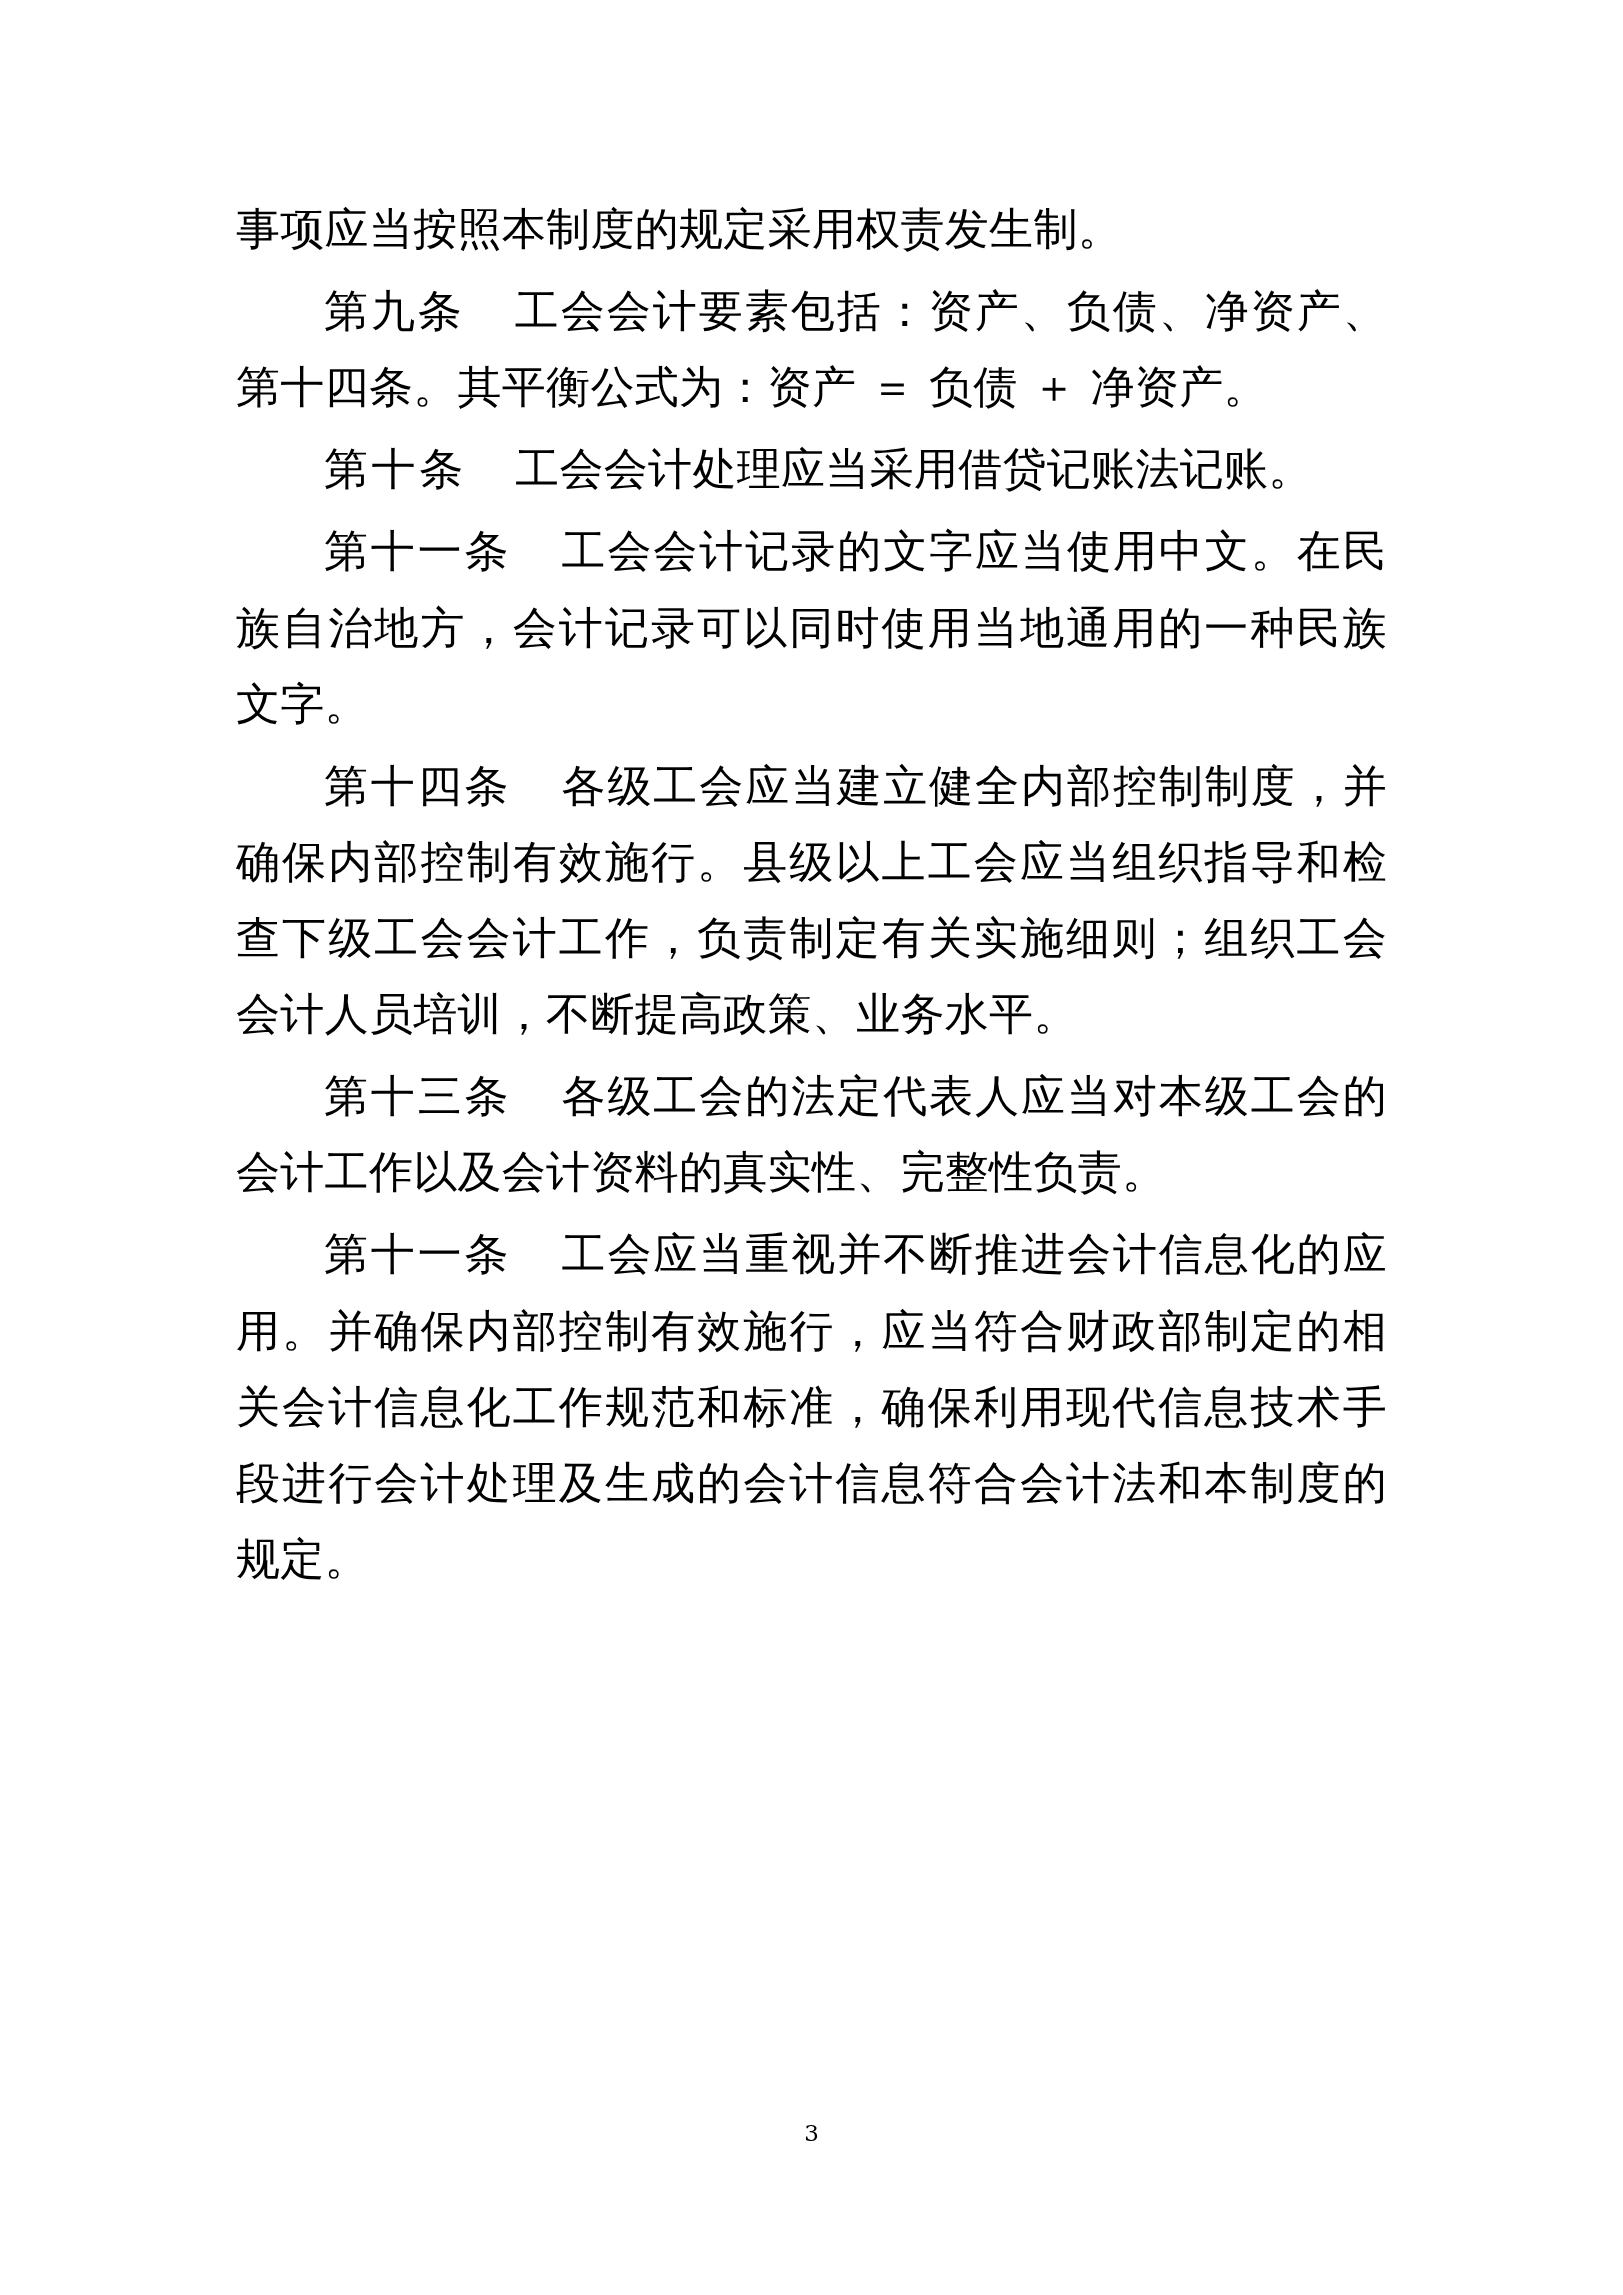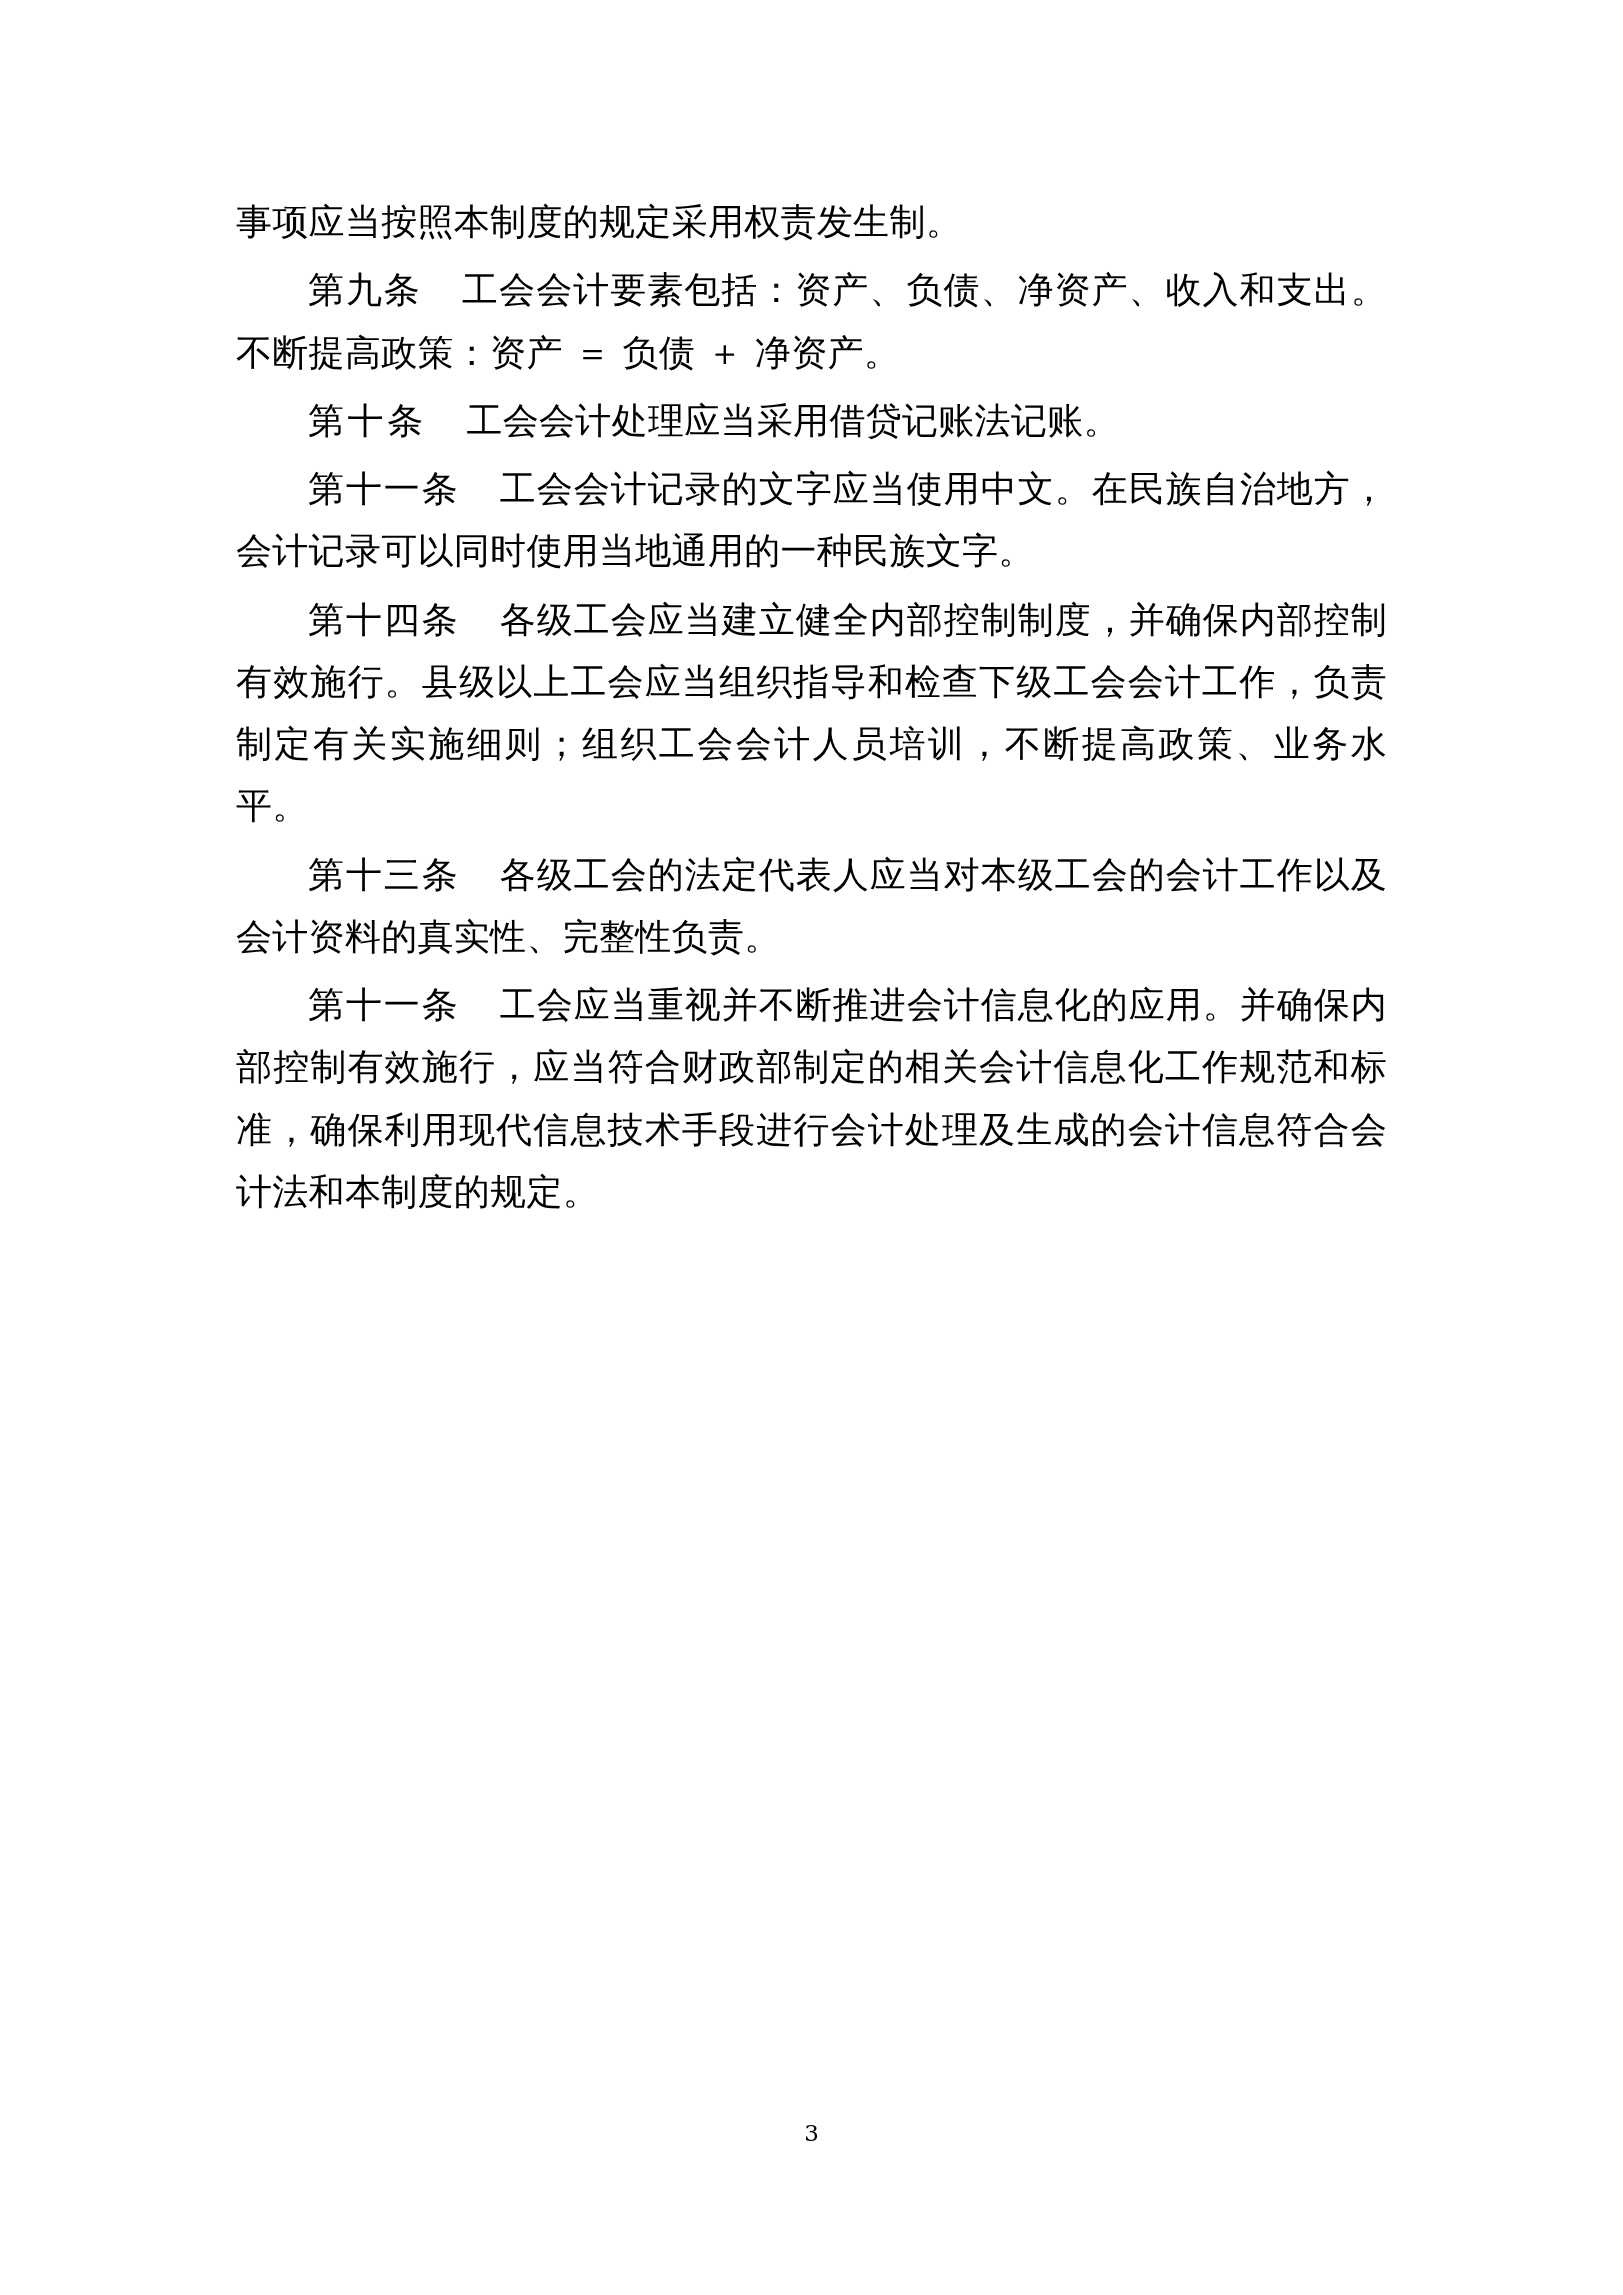--- a/index.html
+++ b/index.html
@@ -17,21 +17,21 @@
     box-sizing: border-box;
   }
   .content {
     position: absolute;
     left: 236px;
     top: 191px;
     width: 1151px;
   }
   p.para {
     margin: 0 0 6px 0;
-    font-size: 36px;
+    font-size: 44px;
     line-height: 1.73;
     text-align: justify;
     text-justify: inter-ideograph;
     letter-spacing: 0.3px;
   }
   p.indent {
     text-indent: 2em;
   }
   .art-label {
     font-weight: normal;
@@ -60,21 +60,21 @@
 
 <div class="page">
 
   <div class="content">
 
     <p class="para">
       <span>事项应当按照本制度的规定采用权责发生制。</span>
     </p>
 
     <p class="para indent">
-      <span class="art-label">第九条</span><span class="gap"></span><span>工会会计要素包括：资产、负债、净资产、收入和支出。不断提高政策：资产 ＝ 负债 ＋ 净资产。</span>
+      <span class="art-label">第九条</span><span class="gap"></span><span>工会会计要素包括：资产、负债、净资产、第十四条。其平衡公式为：资产 ＝ 负债 ＋ 净资产。</span>
     </p>
 
     <p class="para indent">
       <span class="art-label spaced">第十条</span><span class="gap"></span><span>工会会计处理应当采用借贷记账法记账。</span>
     </p>
 
     <p class="para indent">
       <span class="art-label">第十一条</span><span class="gap"></span><span>工会会计记录的文字应当使用中文。在民族自治地方，会计记录可以同时使用当地通用的一种民族文字。</span>
     </p>
 

